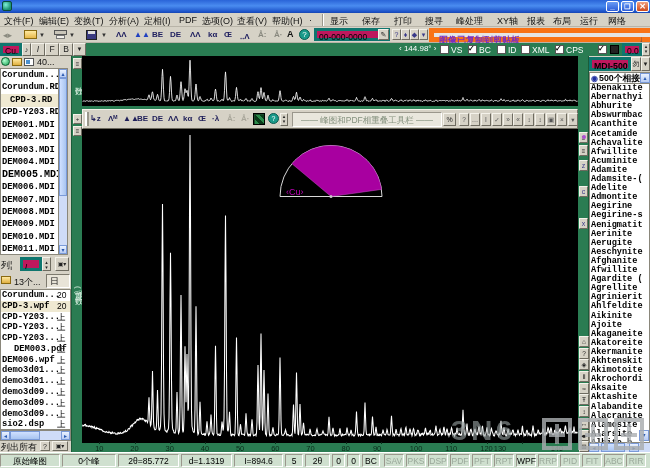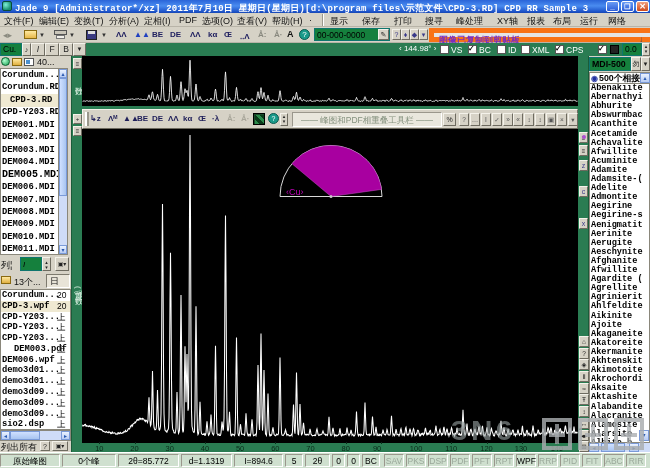--- a/index.html
+++ b/index.html
@@ -1,29 +1,28 @@
 <!DOCTYPE html>
 <html><head><meta charset="utf-8"><style>
 *{margin:0;padding:0;box-sizing:border-box}
 html,body{width:650px;height:468px;overflow:hidden;background:#d6d2c6;
  font-family:"Liberation Sans",sans-serif;-webkit-font-smoothing:antialiased}
 .a{position:absolute}
 .in{border:1px solid;border-color:#7d7a6e #fff #fff #7d7a6e}
 .btn{background:#d6d2c6;border:1px solid;border-color:#f4f2ea #6e6b60 #6e6b60 #f4f2ea;
  font-size:8px;color:#222;text-align:center;overflow:hidden}
-.white{background:#15803d;border:1px solid #0f766e}
+.white{background:#be185d;border:3px solid #0f766e}
 .mono{font-family:"Liberation Mono",monospace}
 .grn{background:#2a7c52}
 </style></head><body>
 
 <div class="a" style="left:0;top:0;width:650px;height:13px;
  background:linear-gradient(180deg,#2a64d8 0%,#4a8cf0 45%,#1c52c8 90%,#1646b0 100%)">
  <div class="a" style="left:2px;top:1px;width:10px;height:10px;border-radius:2px;
   background:radial-gradient(circle at 35% 35%,#7ef0d8,#1a9070 70%);border:1px solid #0a4a38"></div>
- <div class="a" style="left:15px;top:2px;font-size:9px;font-weight:bold;color:#fff;white-space:nowrap;font-family:'Liberation Mono',monospace;letter-spacing:0.2px">Jade 9 [Administrator*/xz] 2011年7月10日 星期日(星期日)[d:\program files\示范文件\CPD-3.RD] CPD RR Sample 3</div>
  <div class="a" style="left:606px;top:1px;width:13px;height:11px;border-radius:2px;background:linear-gradient(180deg,#6a9cf4,#2a5cd8);border:1px solid #fff;color:#fff;font-size:8px;line-height:9px;text-align:center;font-weight:bold">_</div>
  <div class="a" style="left:621px;top:1px;width:13px;height:11px;border-radius:2px;background:linear-gradient(180deg,#6a9cf4,#2a5cd8);border:1px solid #fff;color:#fff;font-size:7px;line-height:10px;text-align:center;font-weight:bold">❐</div>
  <div class="a" style="left:636px;top:1px;width:13px;height:11px;border-radius:2px;background:linear-gradient(180deg,#f0a080,#d04818);border:1px solid #fff;color:#fff;font-size:8px;line-height:10px;text-align:center;font-weight:bold">✕</div>
 </div>
 <div class="a" style="left:0;top:13px;width:650px;height:14px;background:#d6d2c6;border-bottom:1px solid #b8b4a8">
     <div class="a" style="left:4px;top:2px;font-size:9px;color:#111;white-space:nowrap">文件(F)</div>
     <div class="a" style="left:39px;top:2px;font-size:9px;color:#111;white-space:nowrap">编辑(E)</div>
     <div class="a" style="left:74px;top:2px;font-size:9px;color:#111;white-space:nowrap">变换(T)</div>
     <div class="a" style="left:109px;top:2px;font-size:9px;color:#111;white-space:nowrap">分析(A)</div>
     <div class="a" style="left:144px;top:2px;font-size:9px;color:#111;white-space:nowrap">定相(I)</div>
@@ -284,21 +283,21 @@
     <div class="a" style="left:255.7px;top:1px;width:16px;text-align:center">80</div>
     <div class="a" style="left:263.7px;top:-1px;width:1px;height:2px;background:#0a2a1a"></div>
     <div class="a" style="left:290.9px;top:1px;width:16px;text-align:left">90</div>
     <div class="a" style="left:298.9px;top:-1px;width:1px;height:2px;background:#0a2a1a"></div>
     <div class="a" style="left:326.1px;top:1px;width:16px;text-align:center">100</div>
     <div class="a" style="left:334.1px;top:-1px;width:1px;height:2px;background:#0a2a1a"></div>
     <div class="a" style="left:361.3px;top:1px;width:16px;text-align:center">110</div>
     <div class="a" style="left:369.3px;top:-1px;width:1px;height:2px;background:#0a2a1a"></div>
     <div class="a" style="left:396.5px;top:1px;width:16px;text-align:center">120</div>
     <div class="a" style="left:404.5px;top:-1px;width:1px;height:2px;background:#0a2a1a"></div>
-    <div class="a" style="left:431px;top:1px;width:16px;text-align:center">130</div>
+    <div class="a" style="left:410px;top:1px;width:16px;text-align:center">130</div>
     <div class="a" style="left:439.7px;top:-1px;width:1px;height:2px;background:#0a2a1a"></div>
     <div class="a" style="left:466.9px;top:1px;width:16px;text-align:center">140</div>
     <div class="a" style="left:474.9px;top:-1px;width:1px;height:2px;background:#0a2a1a"></div>
   </div>
 <div class="a" style="left:589px;top:56px;width:61px;height:344px;background:#d6d2c6">
     <div class="a white" style="left:0px;top:1px;width:42px;height:14px;font-size:8.8px;line-height:12px;padding-left:2px;font-weight:bold">MDI-500</div>
 <div class="a btn" style="left:42px;top:1px;width:10px;height:14px;font-size:7px;line-height:12px">勿</div>
 <div class="a btn" style="left:52px;top:1px;width:9px;height:14px;font-size:6px;line-height:12px">▼</div>
     <div class="a" style="left:0px;top:16px;width:61px;height:12px;background:#fff;border:1px solid #8a877b">
  <div class="a" style="left:1px;top:1px;font-size:8px;color:#2030a0;font-weight:bold">◉</div>

